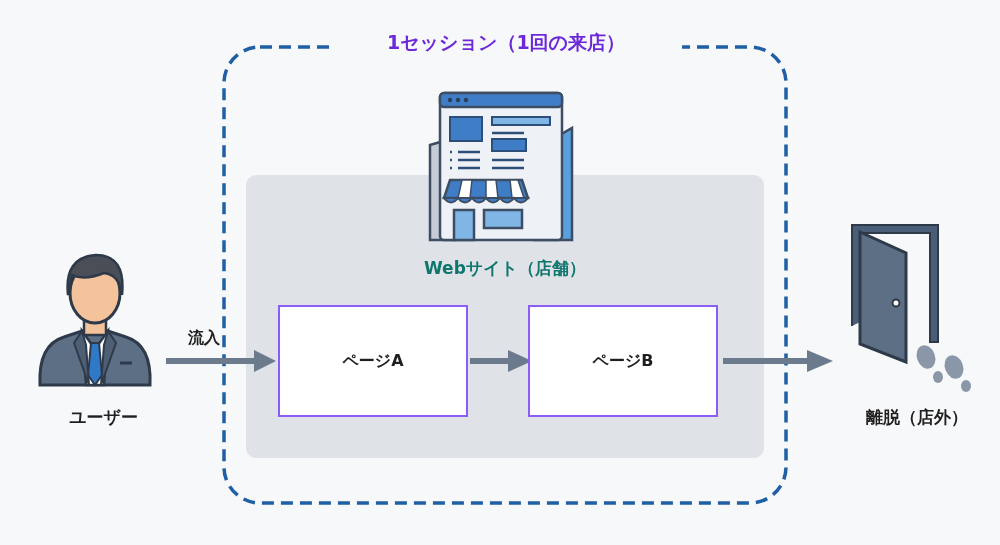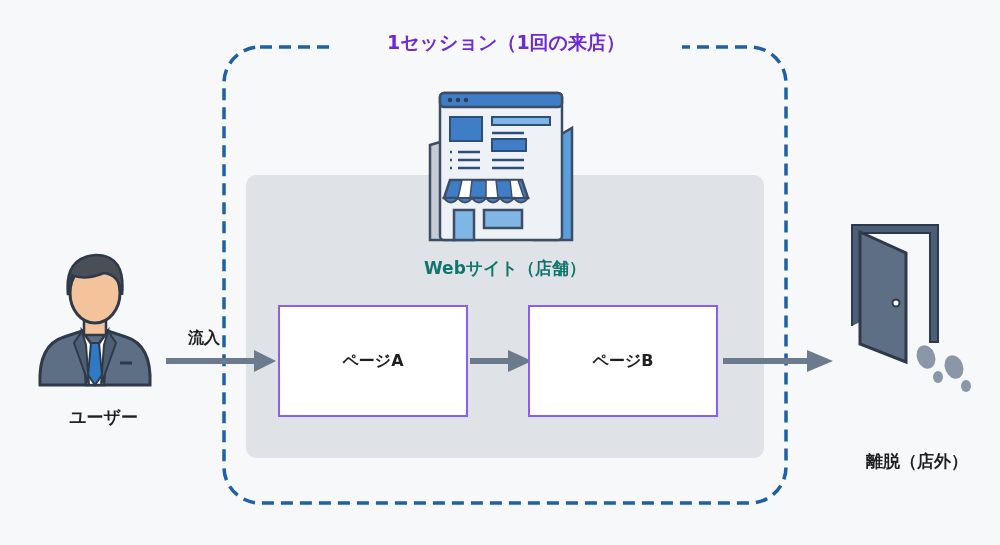--- a/index.html
+++ b/index.html
@@ -7,21 +7,21 @@
   #session-border{position:absolute;left:222px;top:45px;width:566px;height:460px;}
   #session-title{position:absolute;left:330px;top:30px;width:340px;text-align:center;font-weight:bold;font-size:19px;color:#6d28d9;background:#f7f8f9;padding:0 6px;}
   #site-panel{position:absolute;left:246px;top:175px;width:518px;height:283px;background:#dfe2e7;border-radius:10px;}
   #site-label{position:absolute;left:380px;top:257px;width:250px;text-align:center;font-weight:bold;font-size:17px;color:#0f766e;}
   .page-box{position:absolute;top:305px;width:190px;height:112px;background:#fff;border:2px solid #8b5cf6;border-radius:0;box-sizing:border-box;display:flex;flex-direction:column;align-items:center;justify-content:center;font-weight:bold;font-size:16px;line-height:26px;}
   #page-a{left:278px;}
   #page-b{left:528px;}
   .lbl{position:absolute;font-weight:bold;font-size:17px;text-align:right;}
   #user-label{left:28px;top:406px;width:110px;}
   #inflow-label{left:170px;top:328px;width:50px;font-size:16px;}
-  #exit-label{left:828px;top:406px;width:140px;margin-top:44px;}
+  #exit-label{left:828px;top:406px;width:140px;}
   svg{position:absolute;overflow:visible;}
 </style>
 </head>
 <body>
 
 <svg id="session-border" width="566" height="460">
   <rect x="2" y="2" width="562" height="456" rx="36" ry="36" fill="none" stroke="#1f5fa3" stroke-width="3.5" stroke-dasharray="12 7"></rect>
 </svg>
 <div id="session-title">1セッション（1回の来店）</div>
 

